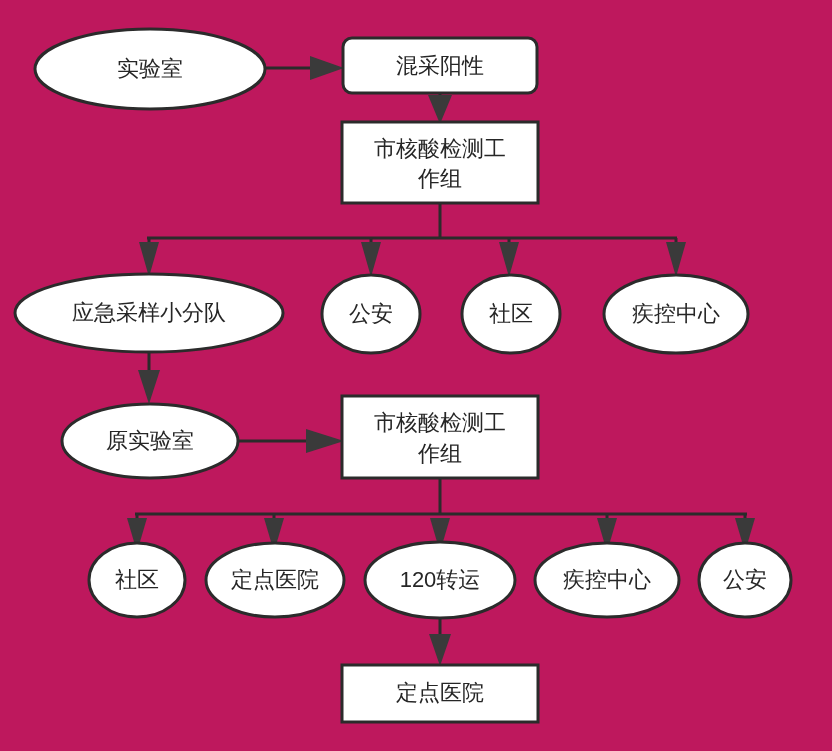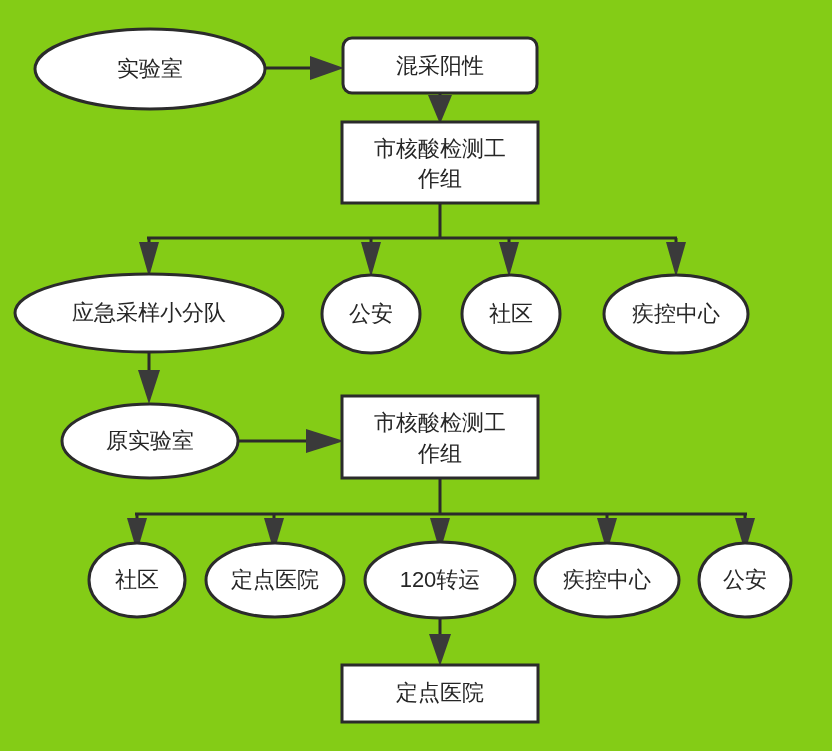--- a/index.html
+++ b/index.html
@@ -8,21 +8,21 @@
     padding: 0;
     background: #ffffff;
   }
   body {
     font-family: "Liberation Sans", "DejaVu Sans", sans-serif;
   }
   #diagram-root {
     position: relative;
     width: 832px;
     height: 751px;
-    background: #84cc16;
+    background: #be185d;
     overflow: hidden;
   }
   #flow-svg {
     position: absolute;
     left: 0;
     top: 0;
     width: 832px;
     height: 751px;
   }
   .node-shape {

